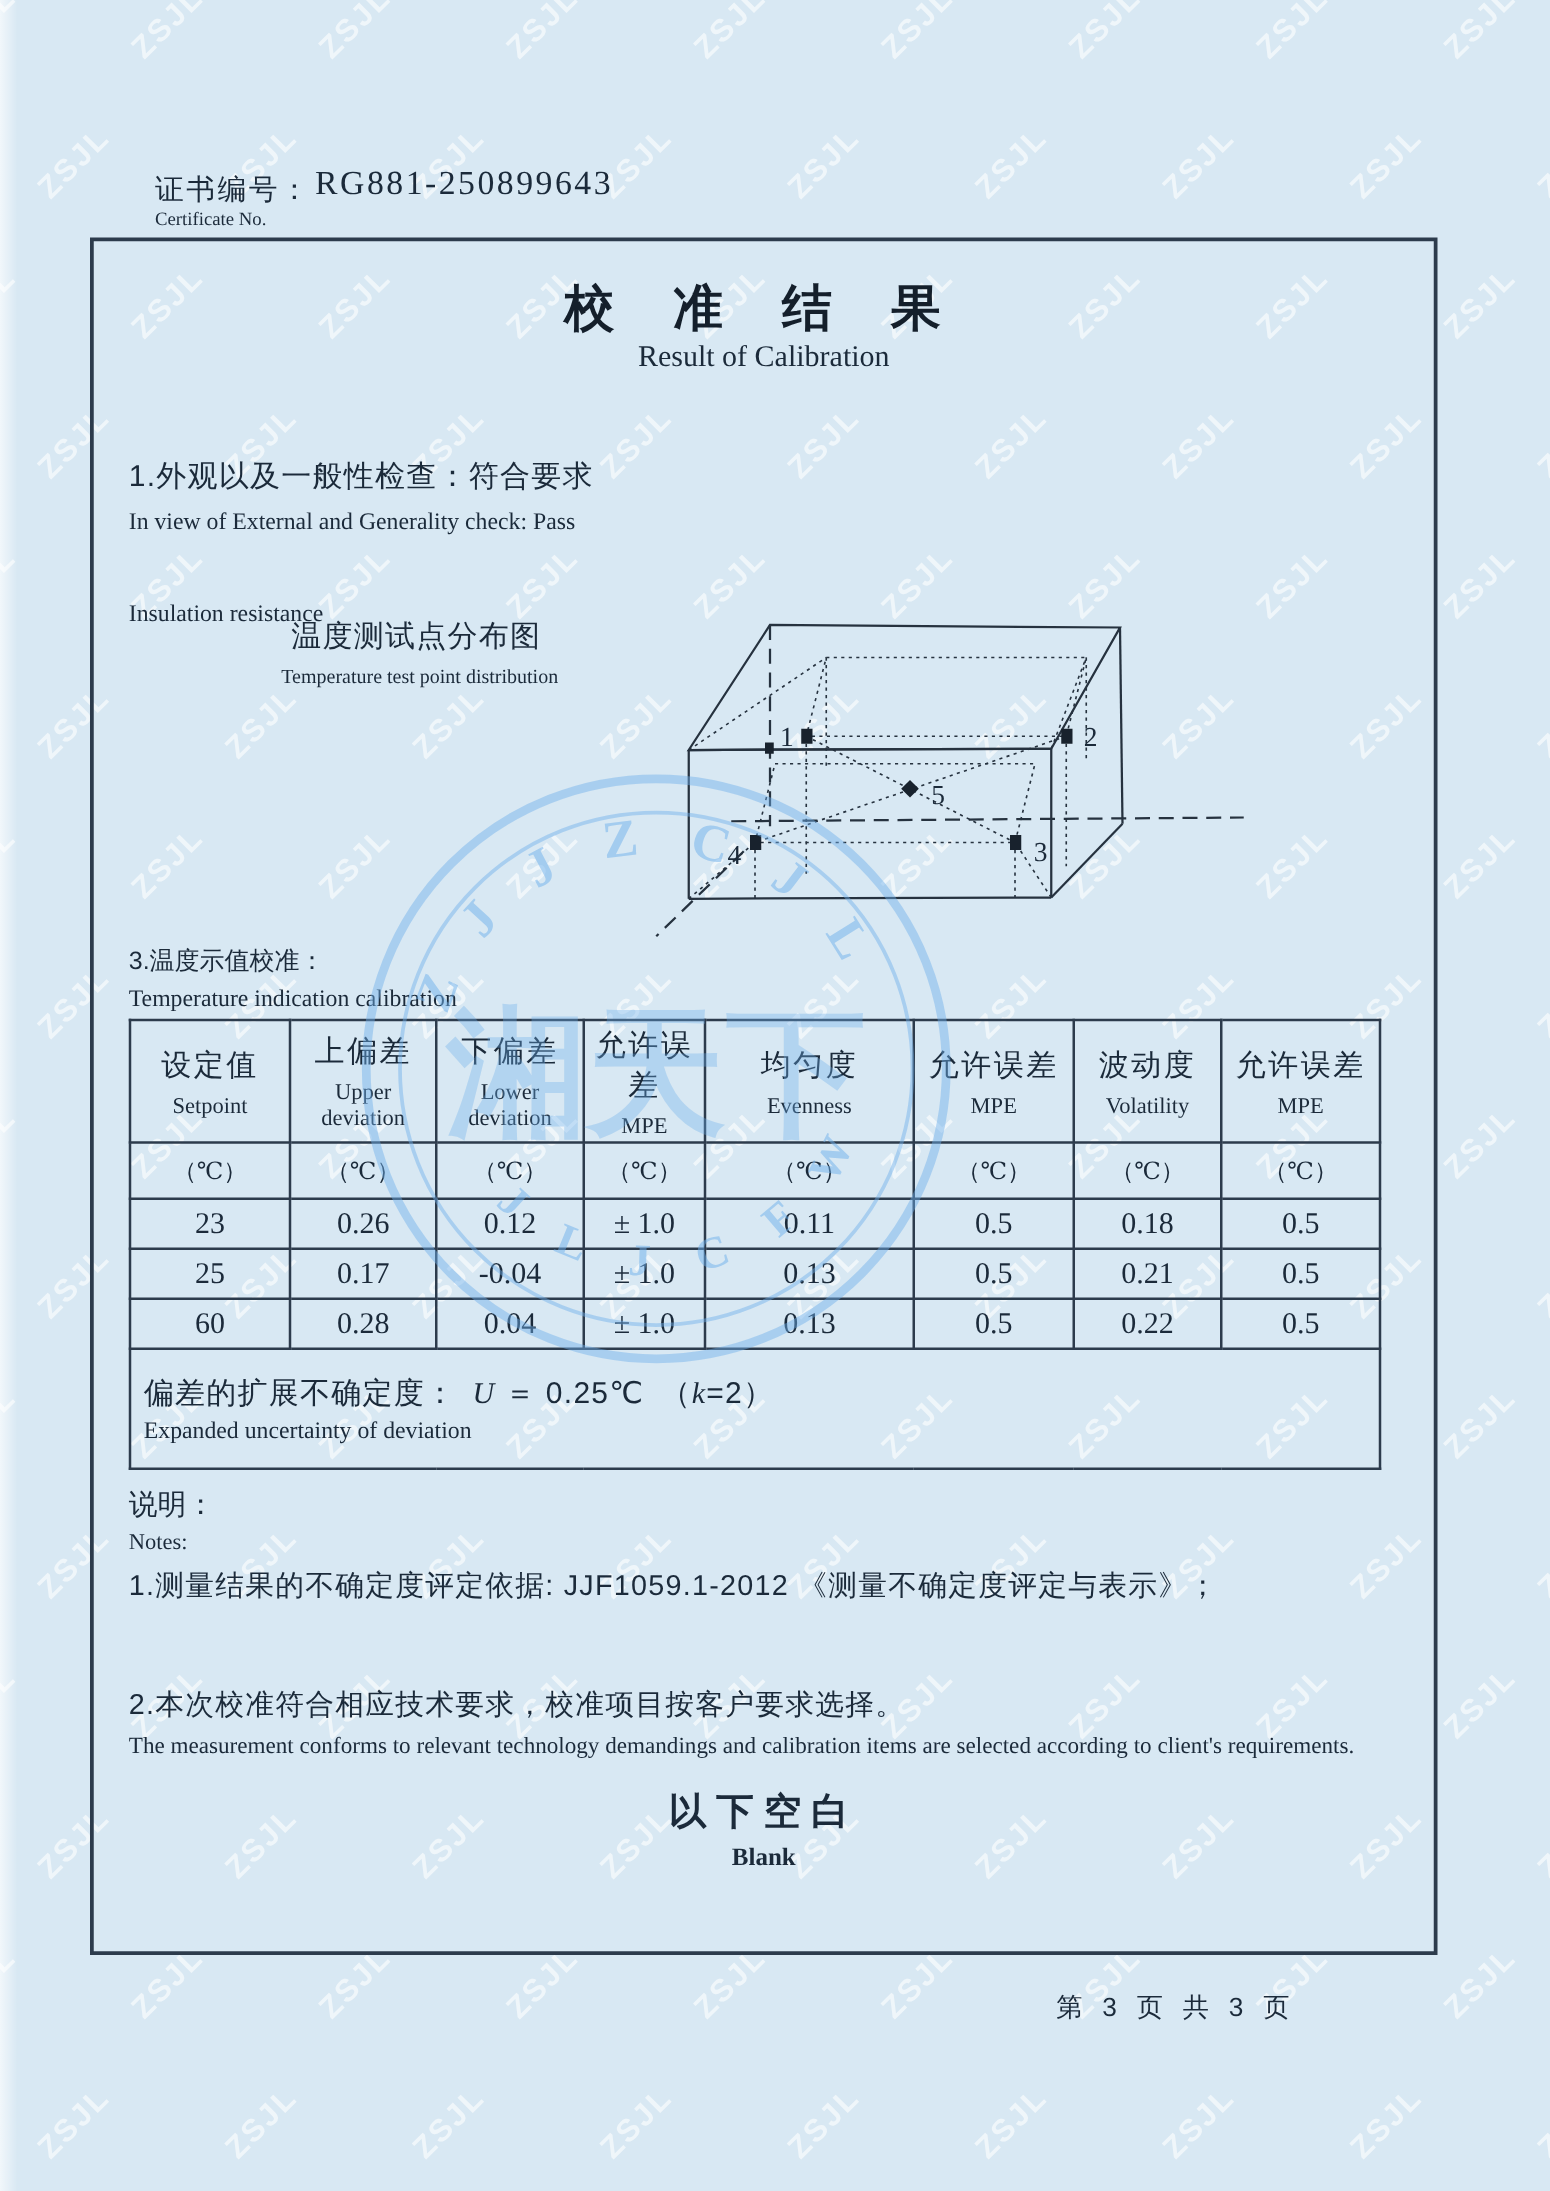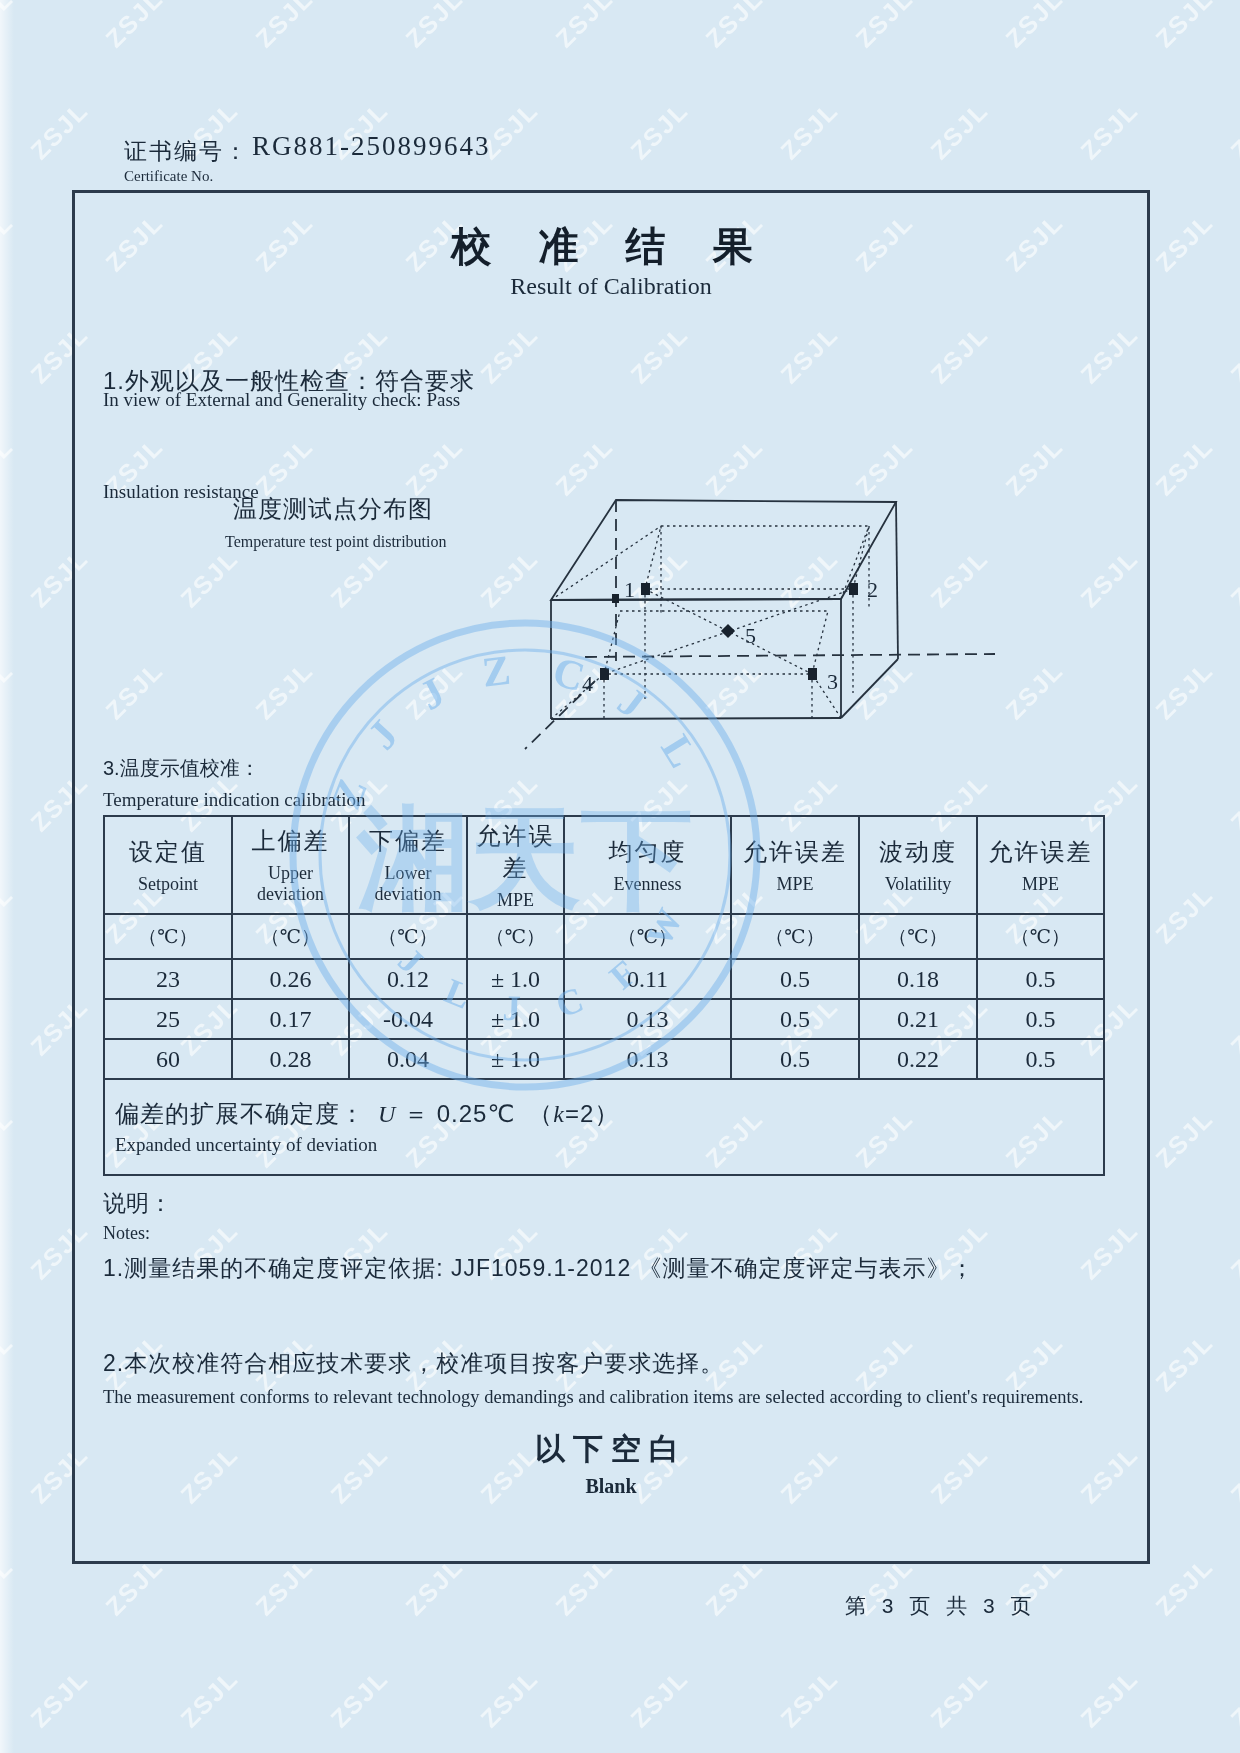--- a/index.html
+++ b/index.html
@@ -216,21 +216,21 @@
   <div class="hdr-zh">证书编号：</div>
   <div class="hdr-no">RG881-250899643</div>
   <div class="hdr-en">Certificate No.</div>
 
   <div class="sheet">
 
     <div class="abs ctr title-zh">校 准 结 果</div>
     <div class="abs ctr title-en">Result of Calibration</div>
 
     <div class="abs zh-line" style="left:28px;top:172px;">1.外观以及一般性检查：符合要求</div>
-    <div class="abs en-line" style="left:28px;top:196px;font-family:Liberation Serif, serif;">In view of External and Generality check:  Pass</div>
+    <div class="abs en-line" style="left:28px;top:214px;font-family:Liberation Serif, serif;">In view of External and Generality check:  Pass</div>
     <div class="abs en-line" style="left:28px;top:288px;">Insulation resistance</div>
 
     <div class="abs zh-line" style="left:158px;top:300px;">温度测试点分布图</div>
     <div class="abs small-en" style="left:150px;top:340px;">Temperature test point distribution</div>
 
     <svg class="abs" style="left:400px;top:248px;" width="570" height="310" viewBox="0 0 570 310">
       <g stroke="#26323f" fill="none" stroke-width="1.8">
 
         <polygon points="76,159 141,59 421,61 366,158"></polygon>
         <line x1="76" y1="159" x2="366" y2="158"></line>

